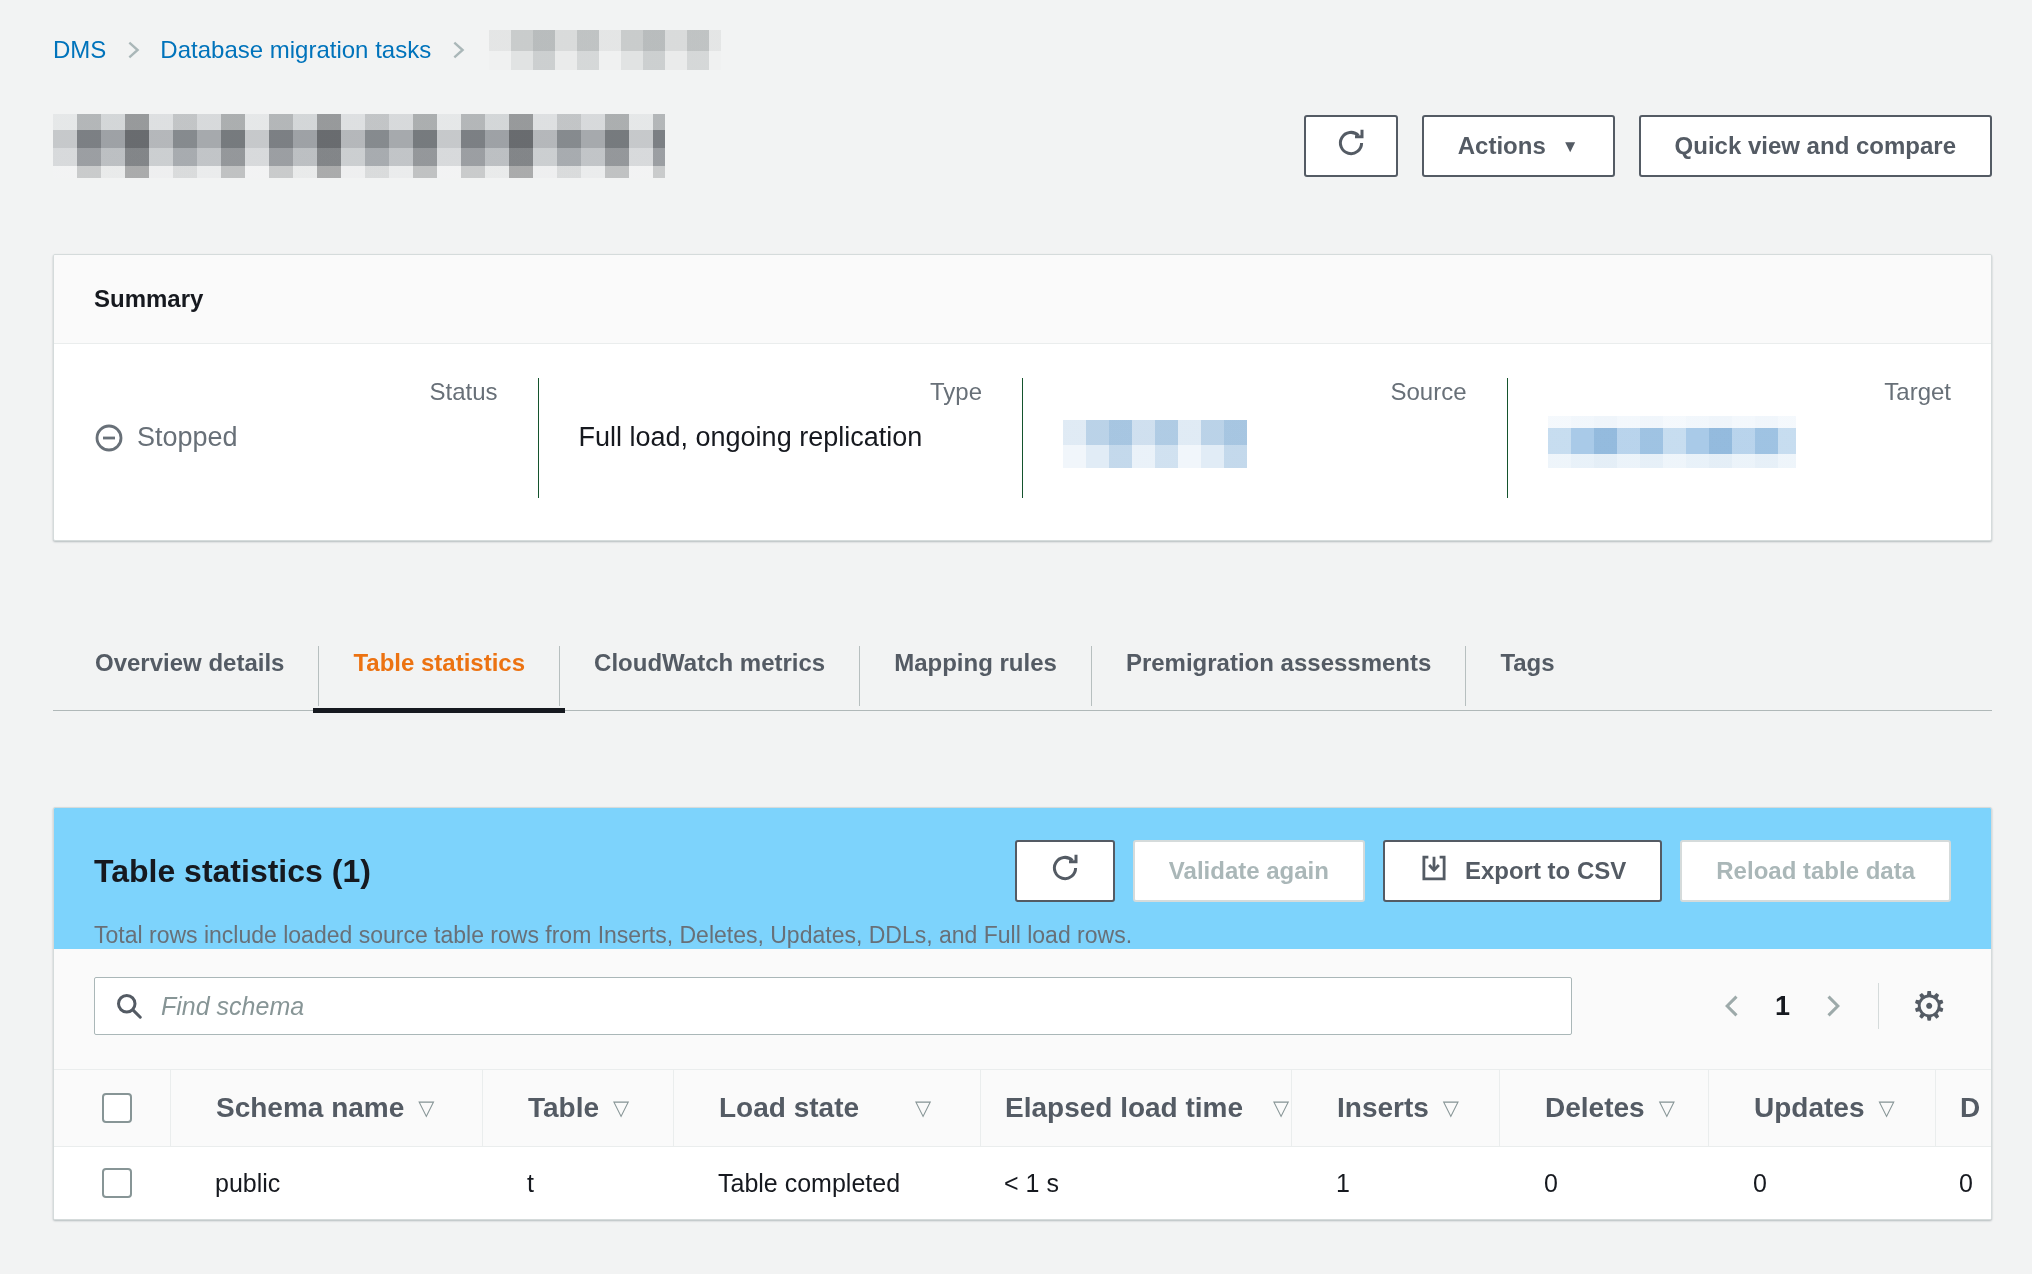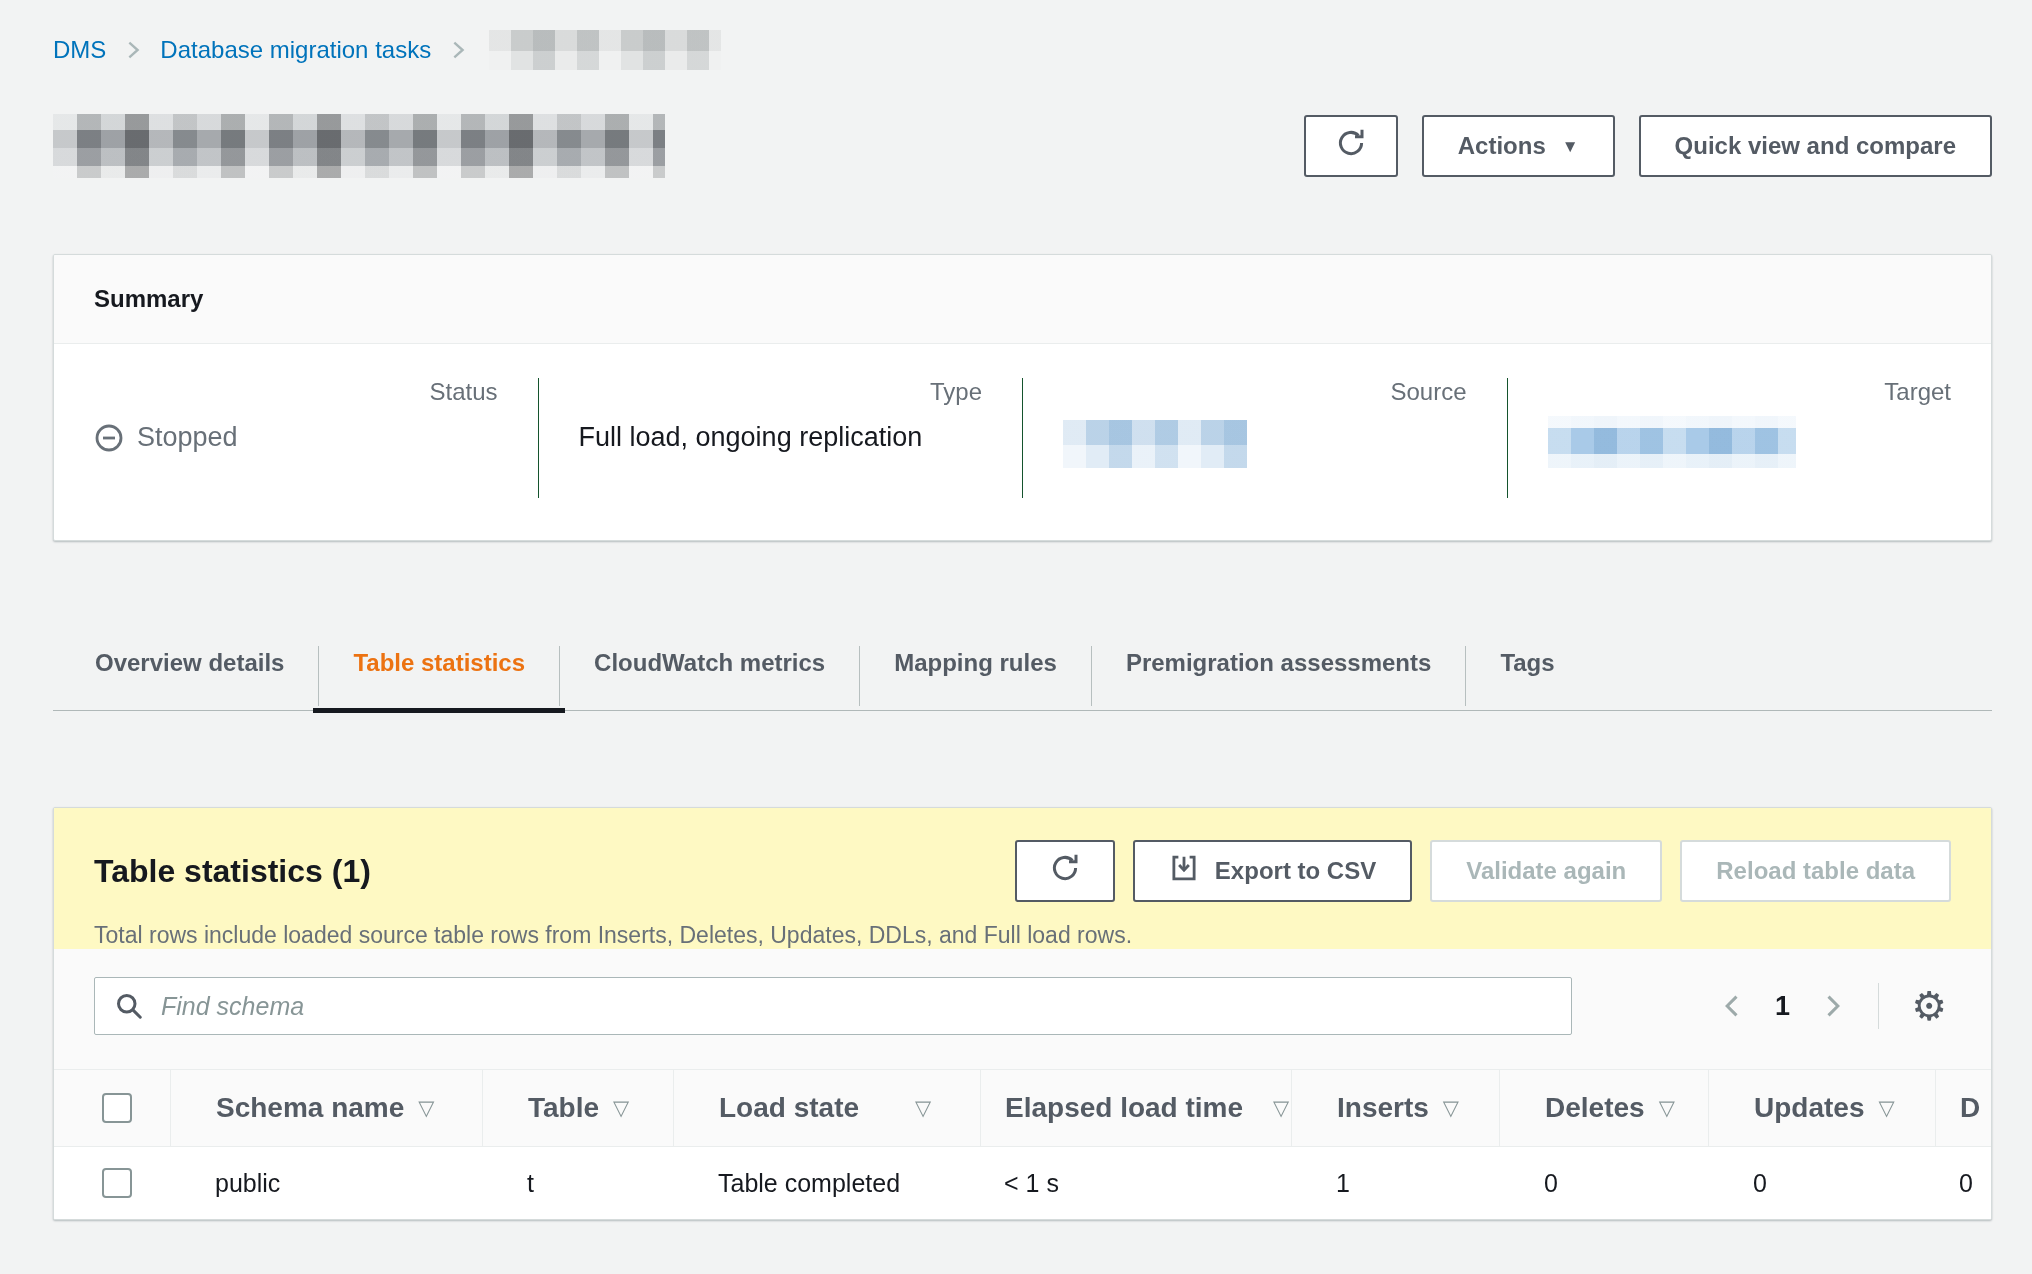--- a/index.html
+++ b/index.html
@@ -76,21 +76,21 @@
   
   .tabs { margin-top:96px; display:flex; align-items:center; border-bottom:1px solid #b0b8b8; height:74px; }
   .tab { font-size:24px; font-weight:bold; color:#545b64; padding:12px 34px 0; height:73px; position:relative; cursor:pointer; white-space:nowrap; }
   .tab:first-child { padding-left:42px; }
   .tab.active { color:#ec7211; }
   .tab.active::after { content:""; position:absolute; left:-6px; right:-6px; bottom:-3px; height:5px; background:#16191f; }
   .tab-sep { width:1px; height:60px; background:#b7bfbf; margin-top:4px; flex:none; }
 
   
   .table-card { margin-top:96px; overflow:hidden; position:relative; }
-  .tp-header { padding:32px 40px 0; background:#fef9c3; }
+  .tp-header { padding:32px 40px 0; background:#7dd3fc; }
   .tp-title-row { display:flex; justify-content:space-between; align-items:center; }
   .tp-title { font-size:32px; font-weight:bold; }
   .tp-controls { display:flex; gap:18px; align-items:center; }
   .tp-desc { margin-top:20px; font-size:23px; color:#687078; }
   .search-row { display:flex; align-items:center; justify-content:space-between; padding:28px 40px 34px; background:#fafafa; }
   .search-box { position:relative; width:1478px; }
   .search-input {
     width:100%; height:58px; border:1px solid #aab7b8; border-radius:2px; background:#fff;
     padding:0 20px 0 66px; font-size:25px; color:#16191f; font-family:"Liberation Sans", sans-serif;
   }
@@ -219,32 +219,32 @@
         <span class="tp-title">Table statistics (1)</span>
         <div class="tp-controls">
           <button class="btn icon-only" style="width:100px">
             <span>
               <svg width="32" height="32" viewBox="0 0 16 16" fill="none" stroke="currentColor" stroke-width="1.5">
                 <path d="M13.3 8a5.3 5.3 0 1 1-1.55-3.75"></path>
                 <polyline points="13.5 1.4 13.5 4.9 10 4.9"></polyline>
               </svg>
             </span>
           </button>
+          <button class="btn disabled" aria-disabled="true">
+            <span>Validate again</span>
+          </button>
           <button class="btn">
             <span>
               <svg width="30" height="30" viewBox="0 0 16 16" fill="none" stroke="currentColor" stroke-width="1.5">
                 <path d="M5 2.2 H2.6 V13.8 H13.4 V2.2 H11"></path>
                 <line x1="8" y1="2" x2="8" y2="8.6"></line>
                 <polyline points="5.4 6.4 8 9.2 10.6 6.4"></polyline>
               </svg>
             </span>
             <span>Export to CSV</span>
-          </button>
-          <button class="btn disabled" aria-disabled="true">
-            <span>Validate again</span>
           </button>
           <button class="btn disabled" aria-disabled="true">
             <span>Reload table data</span>
           </button>
         </div>
       </div>
       <div class="tp-desc">Total rows include loaded source table rows from Inserts, Deletes, Updates, DDLs, and Full load rows.</div>
     </div>
 
     <div class="search-row">

